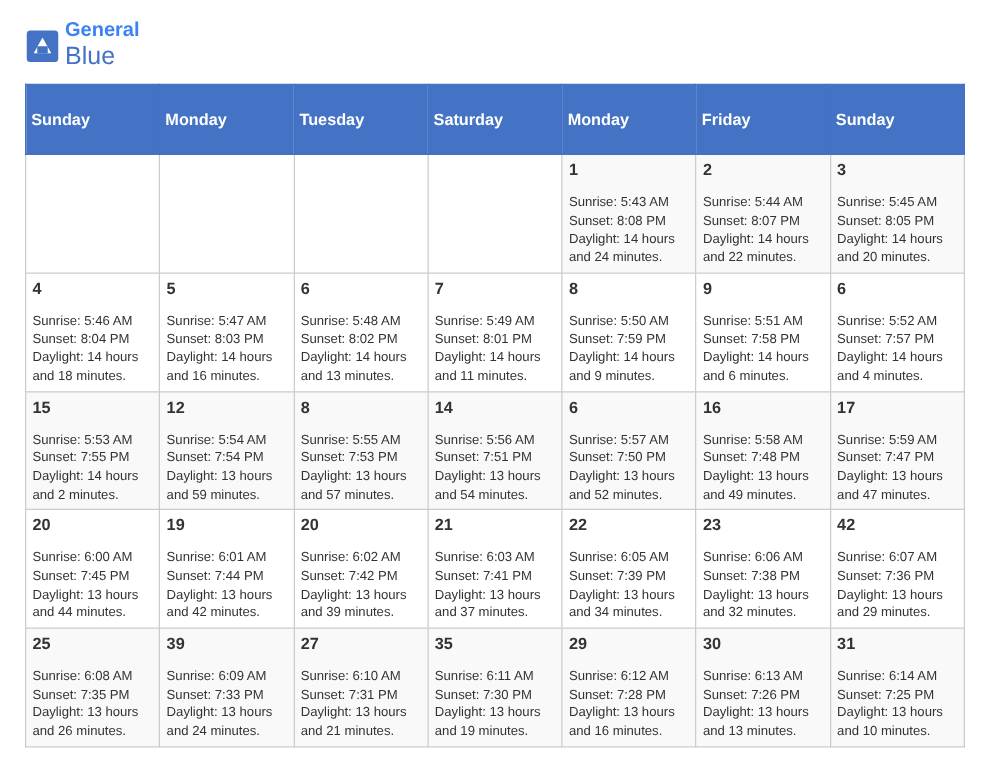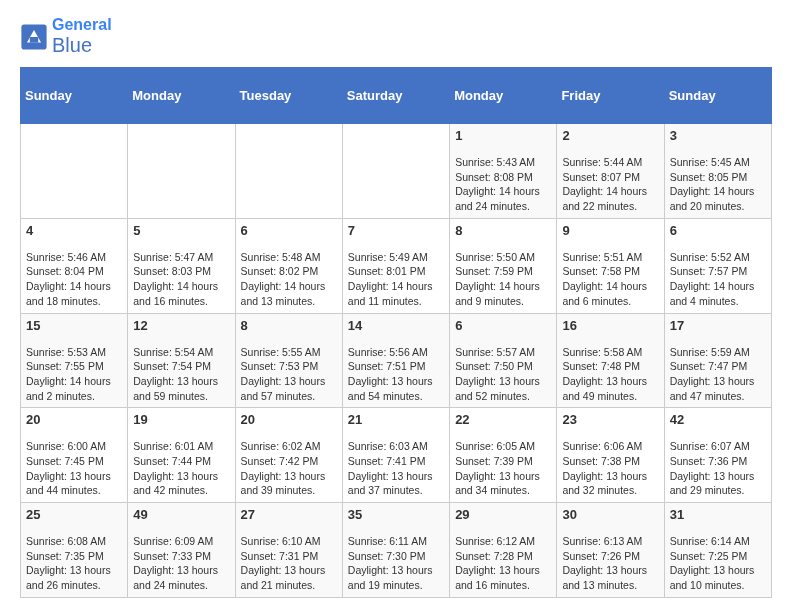--- a/index.html
+++ b/index.html
@@ -221,21 +221,21 @@
           <span class="day-number">42</span>
           <div class="day-info">Sunrise: 6:07 AM<br>Sunset: 7:36 PM<br>Daylight: 13 hours<br>and 29 minutes.</div>
         </td>
       </tr>
       <tr>
         <td>
           <span class="day-number">25</span>
           <div class="day-info">Sunrise: 6:08 AM<br>Sunset: 7:35 PM<br>Daylight: 13 hours<br>and 26 minutes.</div>
         </td>
         <td>
-          <span class="day-number">49</span>
+          <span class="day-number">39</span>
           <div class="day-info">Sunrise: 6:09 AM<br>Sunset: 7:33 PM<br>Daylight: 13 hours<br>and 24 minutes.</div>
         </td>
         <td>
           <span class="day-number">27</span>
           <div class="day-info">Sunrise: 6:10 AM<br>Sunset: 7:31 PM<br>Daylight: 13 hours<br>and 21 minutes.</div>
         </td>
         <td>
           <span class="day-number">35</span>
           <div class="day-info">Sunrise: 6:11 AM<br>Sunset: 7:30 PM<br>Daylight: 13 hours<br>and 19 minutes.</div>
         </td>

